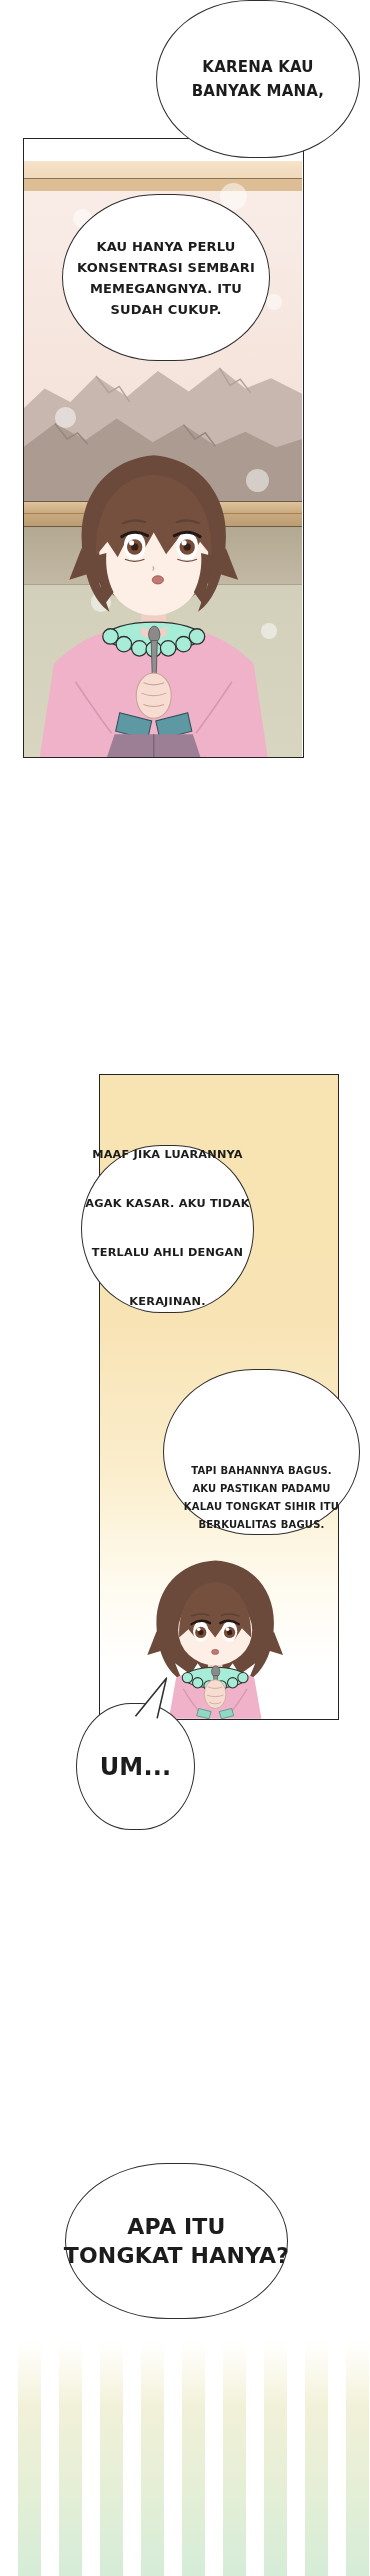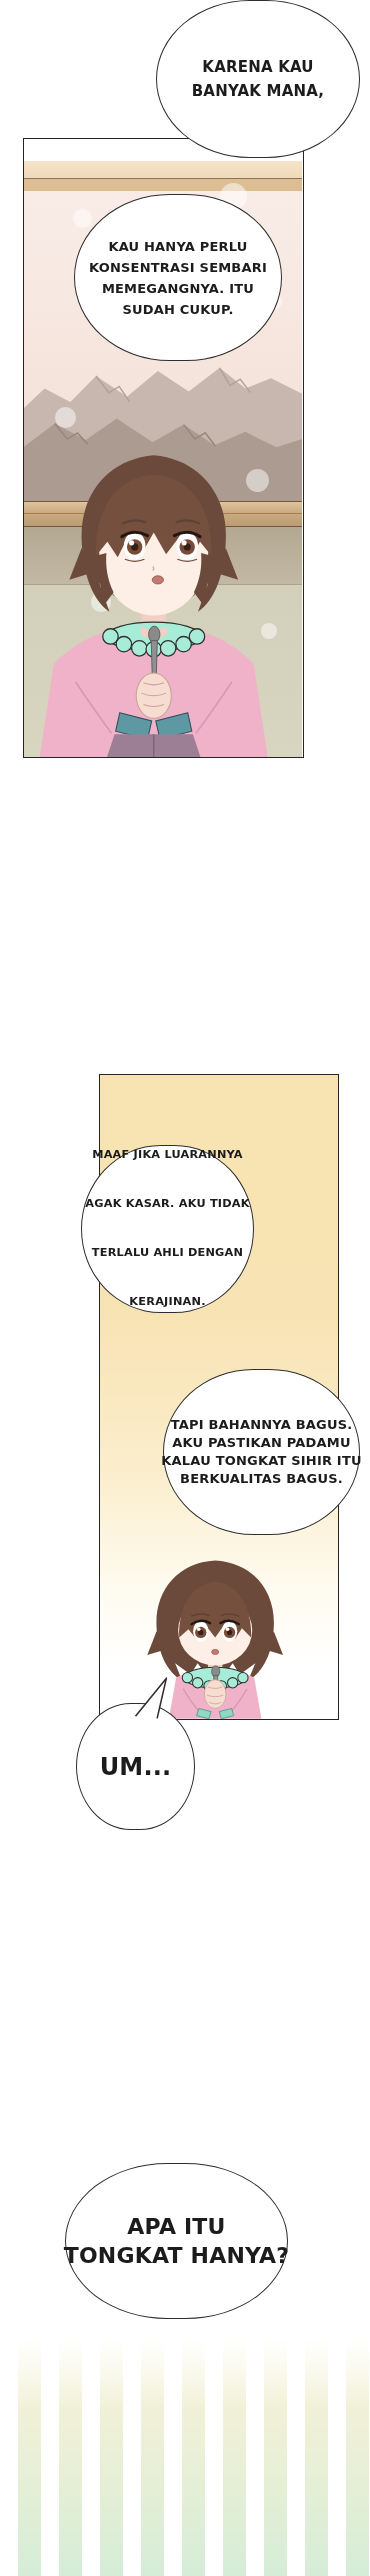--- a/index.html
+++ b/index.html
@@ -12,21 +12,21 @@
   .bubble{
     position:absolute;background:#ffffff;border:1.5px solid #2e2e2e;
     border-radius:46% / 50%;
     display:flex;flex-direction:column;justify-content:center;align-items:center;
     text-align:center;font-weight:700;color:#1c1c1c;z-index:30;
     letter-spacing:0.2px;
   }
   .bubble span{display:block;white-space:nowrap;}
   #bubble-1{left:156px;top:0px;width:202px;height:156px;font-size:15px;line-height:24px;}
   #bubble-2{left:81px;top:1145px;width:171px;height:166px;font-size:11.3px;line-height:18.5px;justify-content:space-between;}
-  #bubble-3{left:163px;top:1369px;width:195px;height:164px;font-size:13px;line-height:18px;}
+  #bubble-3{left:163px;top:1369px;width:195px;height:164px;font-size:10px;line-height:18px;justify-content:flex-end;}
   #bubble-4{left:76px;top:1703px;width:117px;height:125px;font-size:24px;}
   #bubble-5{left:65px;top:2163px;width:221px;height:154px;font-size:22px;line-height:29px;}
   #bubble-4-tail{left:124px;top:1672px;width:57px;height:49px;z-index:31;}
   
   #panel-1{
     left:23px;top:138px;width:281px;height:620px;
     border:1.5px solid #242424;box-sizing:border-box;background:#ffffff;overflow:hidden;z-index:10;
   }
   #p1-creamband{left:0;top:22px;width:278px;height:16.5px;background:linear-gradient(180deg,#f6e3c9,#f1d9bb);}
   #p1-topbar{left:0;top:39px;width:278px;height:13.4px;background:#ddbd94;border-top:1px solid #8a7456;border-bottom:1px solid #8a7456;}
@@ -155,21 +155,21 @@
     </g>
 
     <path d="M186,520 L248,536 L240,572 L178,556 Z" fill="#5e98a2" stroke="#2f4f57" stroke-width="2"></path>
     <path d="M318,520 L256,536 L264,572 L326,556 Z" fill="#5e98a2" stroke="#2f4f57" stroke-width="2"></path>
 
     <path d="M176,562 L328,562 L344,610 L160,610 Z" fill="#9c7e95"></path>
     <path d="M252,562 L252,610" stroke="#7b6076" stroke-width="2.5"></path>
   </svg>
 </div>
 
-<div class="bubble" id="bubble-2b" style="left:74px;top:194px;width:206px;height:165px;font-size:13px;line-height:21px;border-radius:46%/50%;">
+<div class="bubble" id="bubble-2b" style="left:62px;top:194px;width:206px;height:165px;font-size:13px;line-height:21px;border-radius:46%/50%;">
   <span>KAU HANYA PERLU</span>
   <span>KONSENTRASI SEMBARI</span>
   <span>MEMEGANGNYA. ITU</span>
   <span>SUDAH CUKUP.</span>
 </div>
 
 <div class="abs" id="panel-2">
   <svg class="abs" id="girl-chibi" viewBox="0 0 459 320">
 
     <path d="M224,12 C150,16 106,72 110,142 C112,194 132,230 160,246 L146,212 L176,234 L190,212 L210,240

